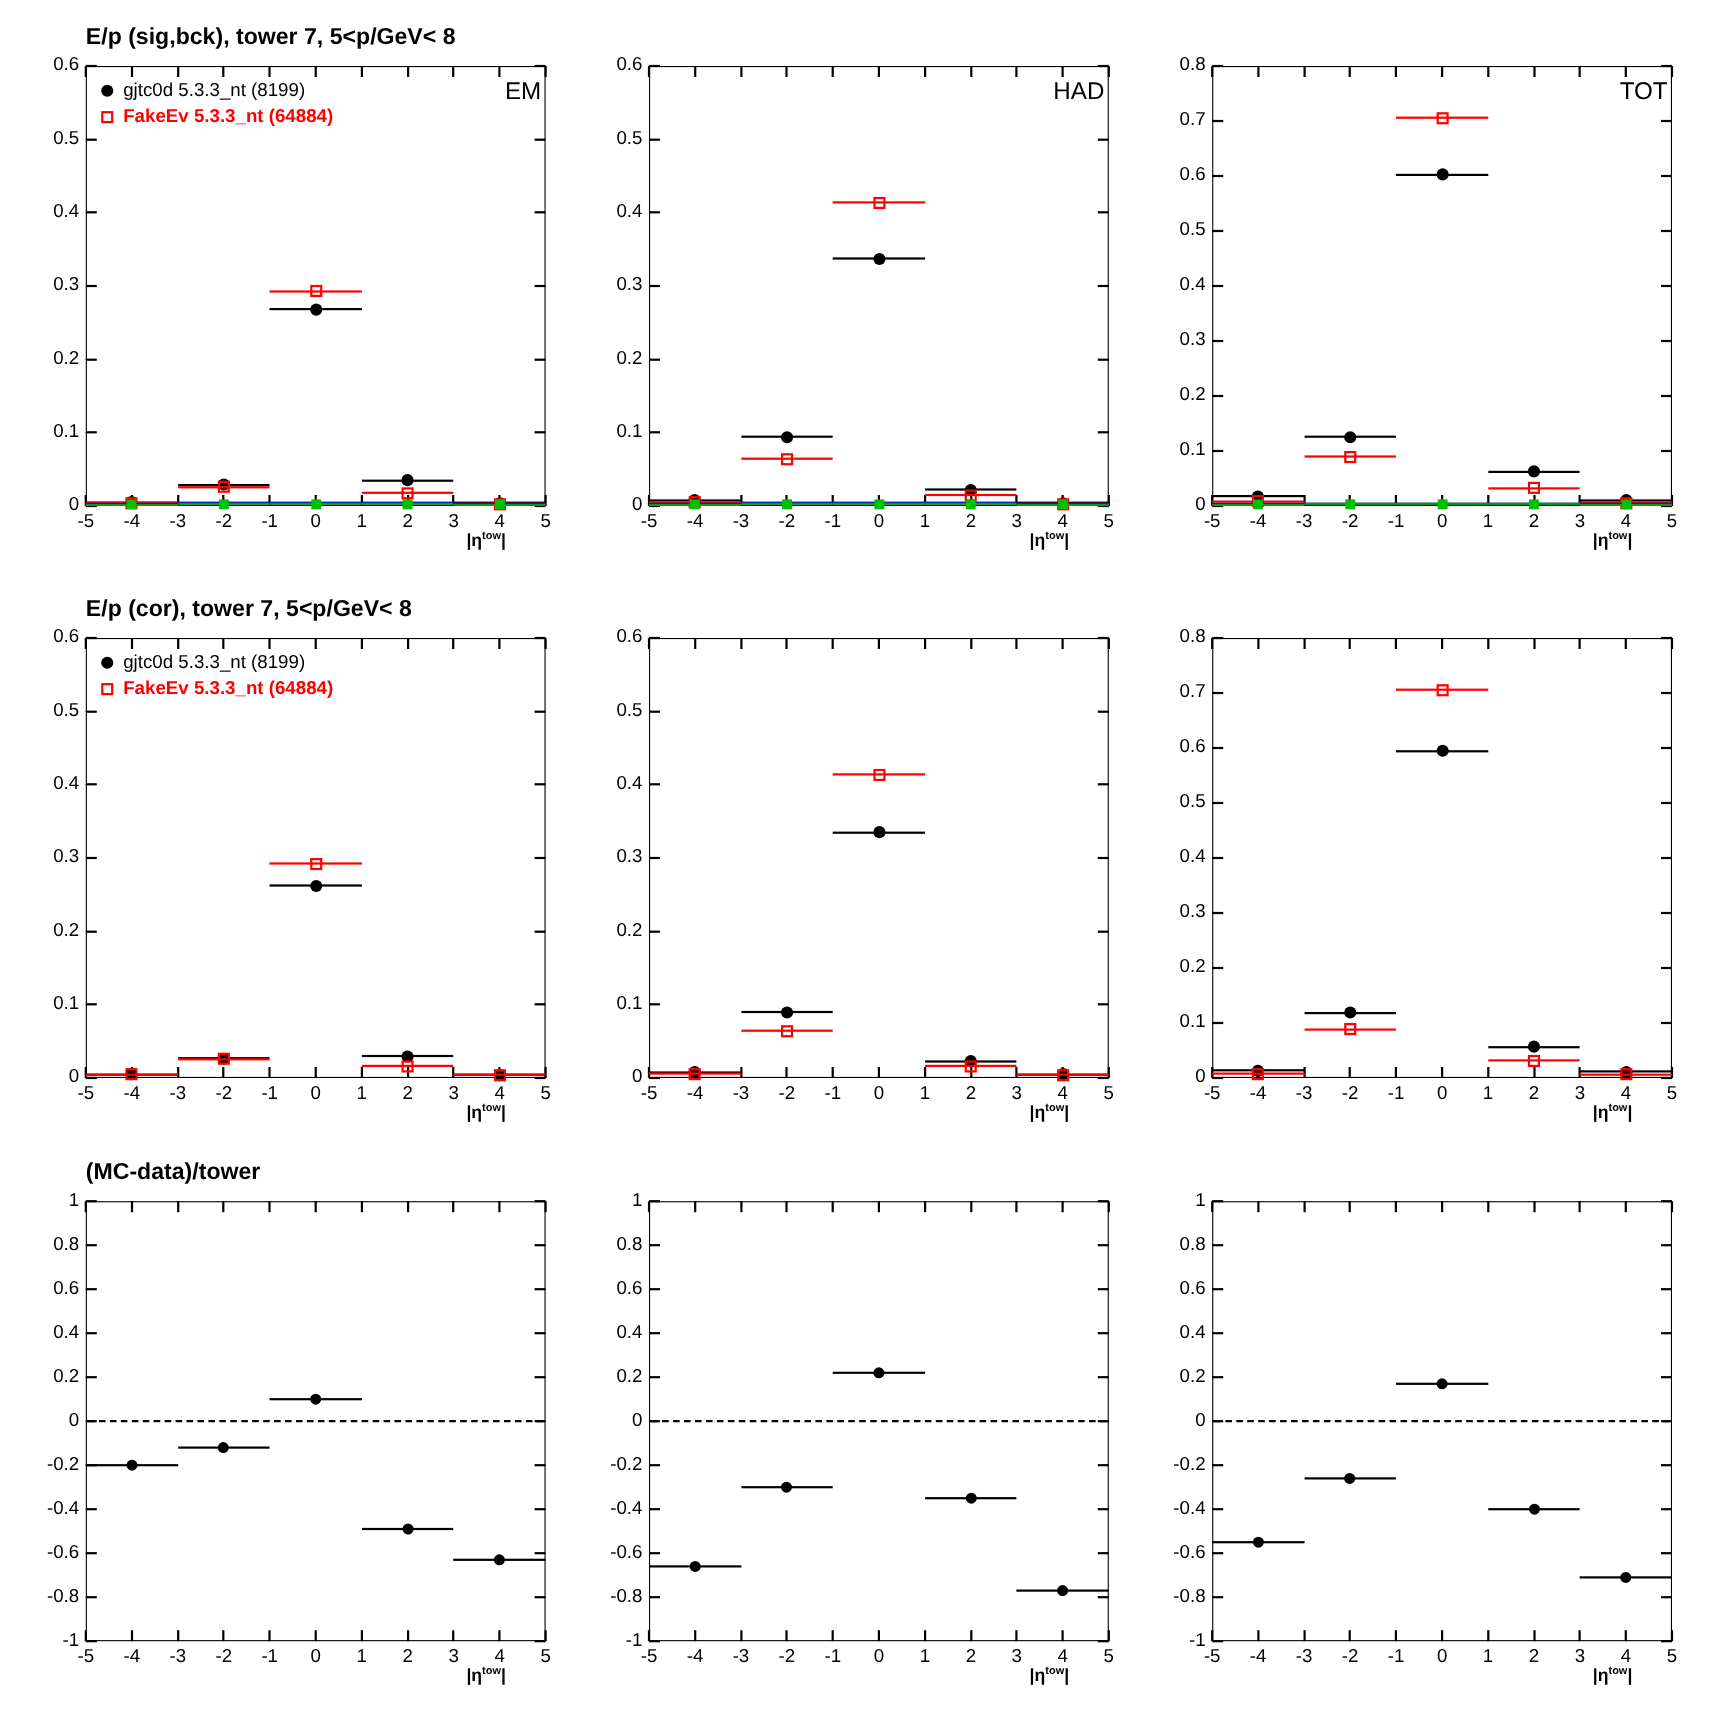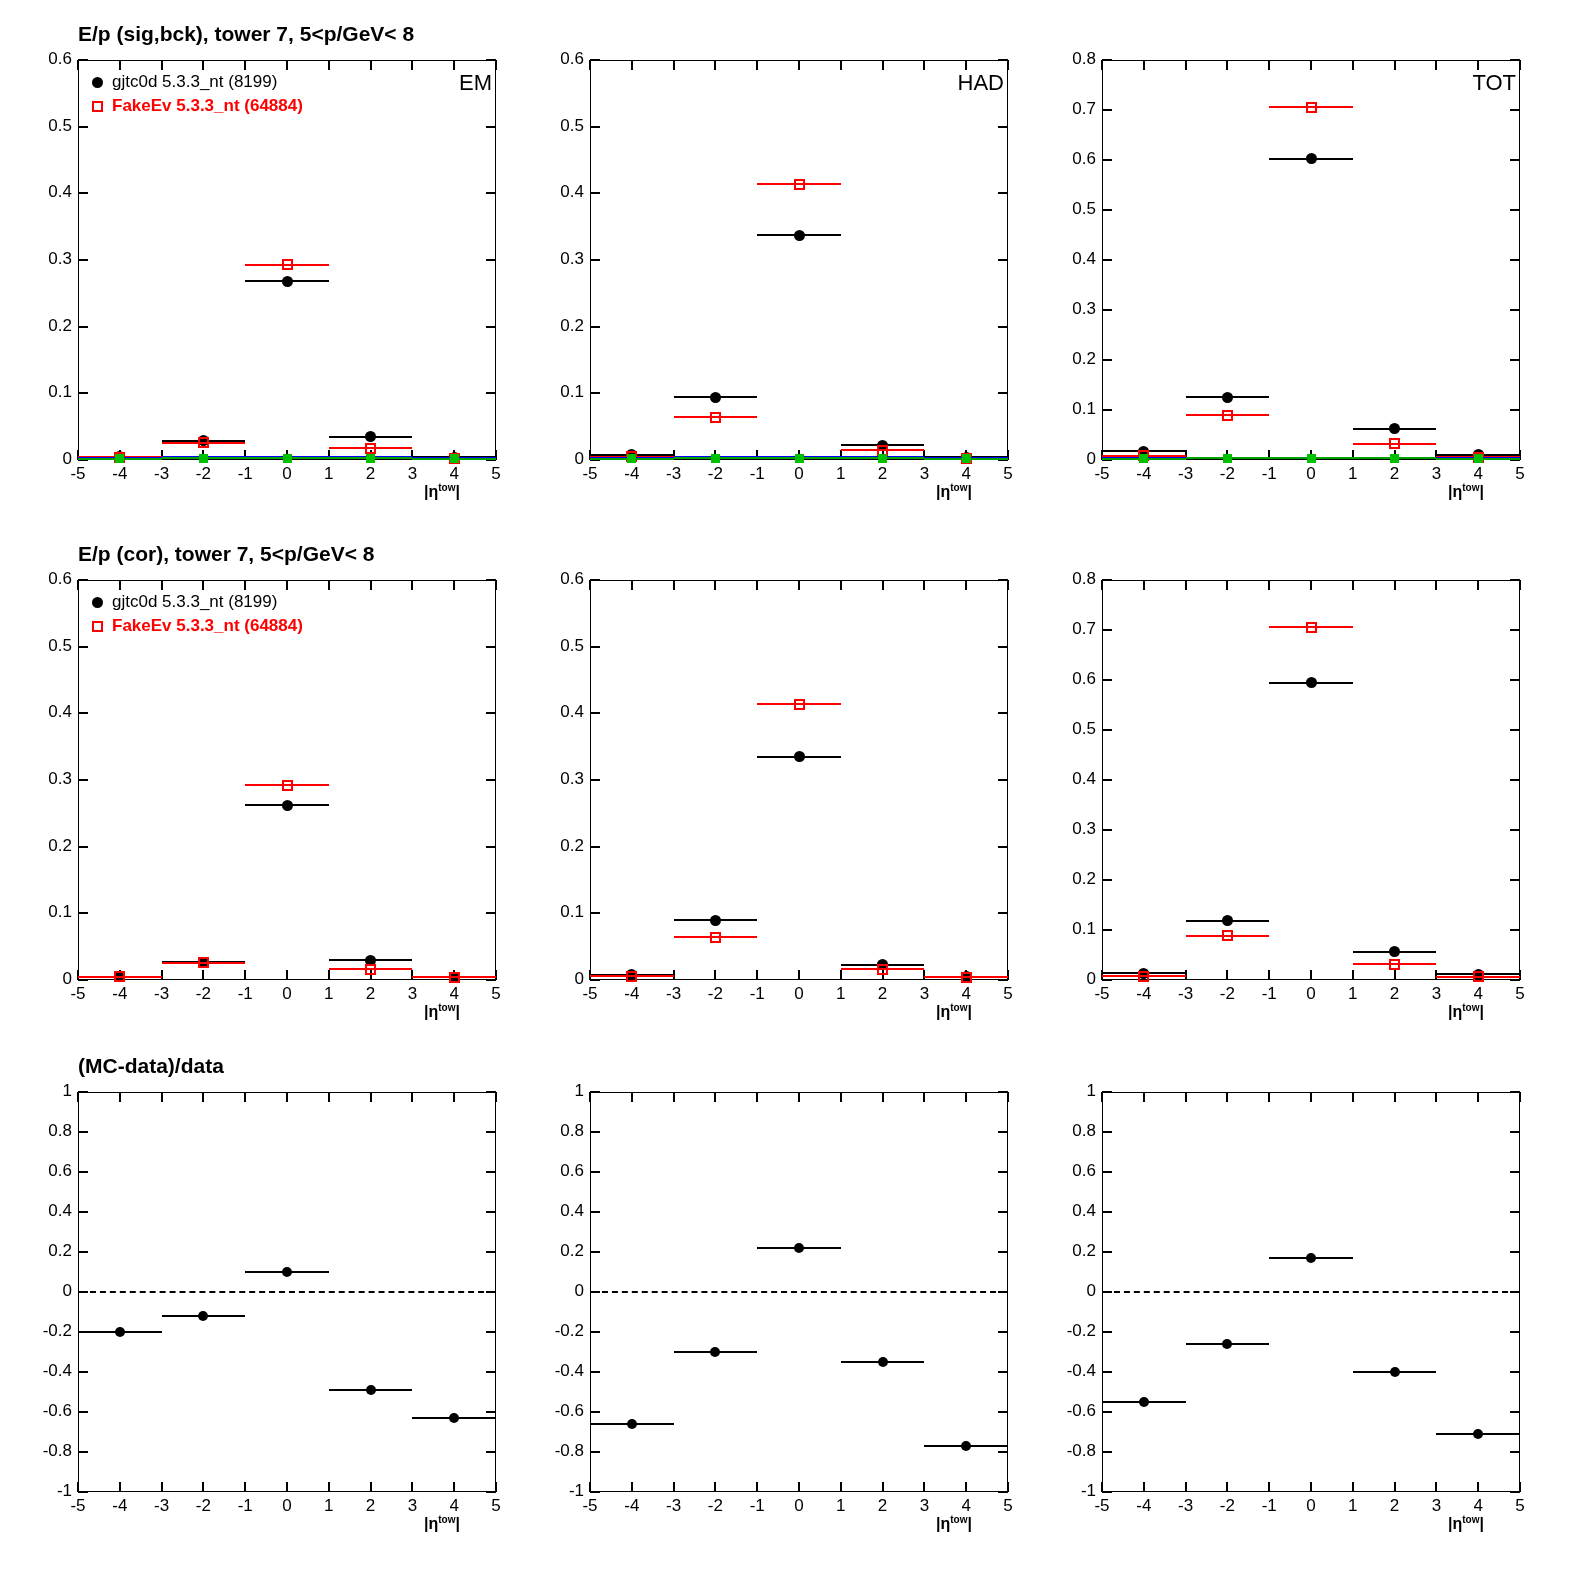--- a/index.html
+++ b/index.html
@@ -780,21 +780,21 @@
     <div class="hline blk" style="left: 1185.6px; top: 1343px; width: 83.6px;"></div>
     <div class="ratio-pt" style="left: 1222.4px; top: 1339px;"></div>
     <div class="hline blk" style="left: 1269.2px; top: 1257px; width: 83.6px;"></div>
     <div class="ratio-pt" style="left: 1306px; top: 1253px;"></div>
     <div class="hline blk" style="left: 1352.8px; top: 1371px; width: 83.6px;"></div>
     <div class="ratio-pt" style="left: 1389.6px; top: 1367px;"></div>
     <div class="hline blk" style="left: 1436.4px; top: 1433px; width: 83.6px;"></div>
     <div class="ratio-pt" style="left: 1473.2px; top: 1429px;"></div>
     <div class="title" style="left: 78px; top: 22px;">E/p (sig,bck), tower 7,  5&lt;p/GeV&lt; 8</div>
     <div class="title" style="left: 78px; top: 542px;">E/p (cor), tower 7,  5&lt;p/GeV&lt; 8</div>
-    <div class="title" style="left: 78px; top: 1054px;">(MC-data)/data</div>
+    <div class="title" style="left: 78px; top: 1054px;">(MC-data)/tower</div>
     <div class="corner" style="left: 424px; top: 70px; width: 68px; text-align: right;">EM</div>
     <div class="corner" style="left: 936px; top: 70px; width: 68px; text-align: right;">HAD</div>
     <div class="corner" style="left: 1448px; top: 70px; width: 68px; text-align: right;">TOT</div>
     <div class="legend" style="left: 86px; top: 70px;">
       <div class="row">
         <span class="marker">
           <span class="dotmark"></span>
         </span>
         <span class="lg-black" style="margin-left: 4px;">gjtc0d 5.3.3_nt (8199)</span>
       </div>

